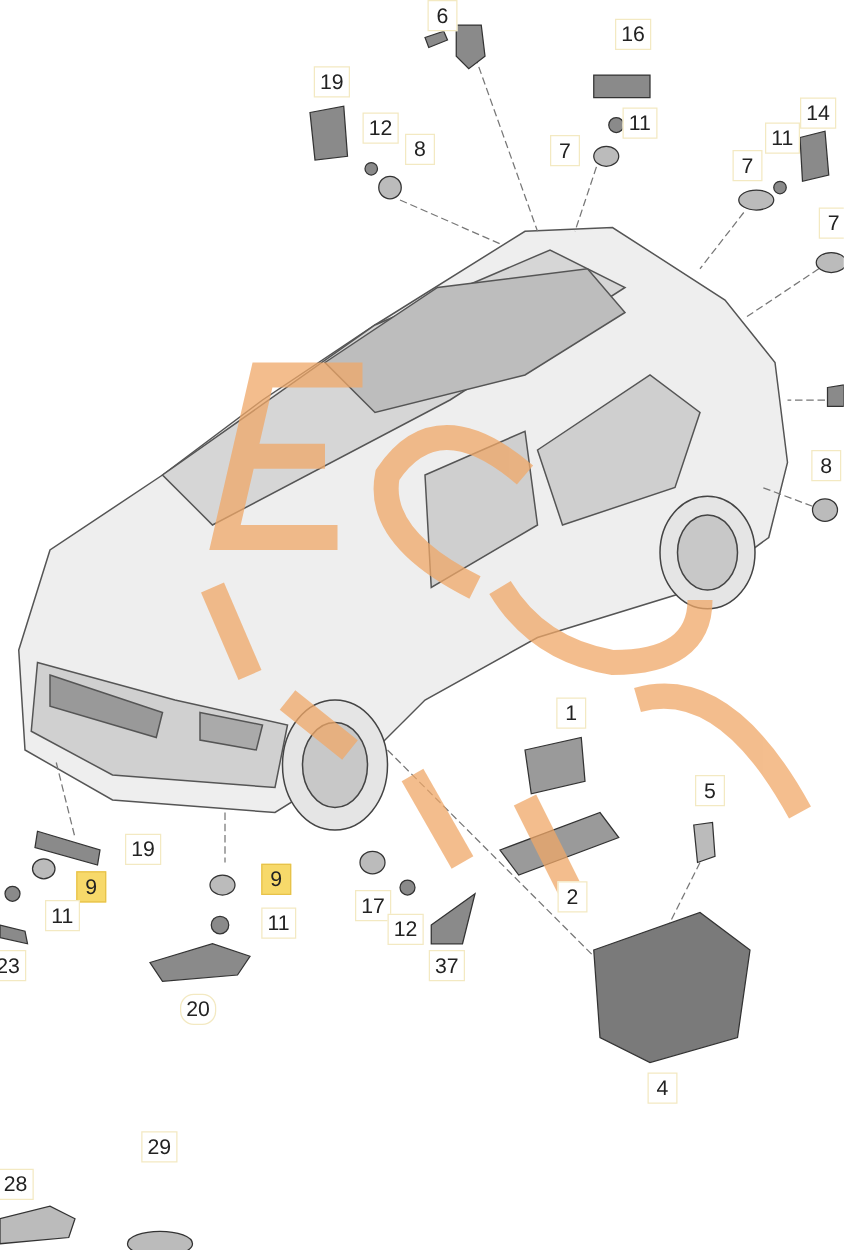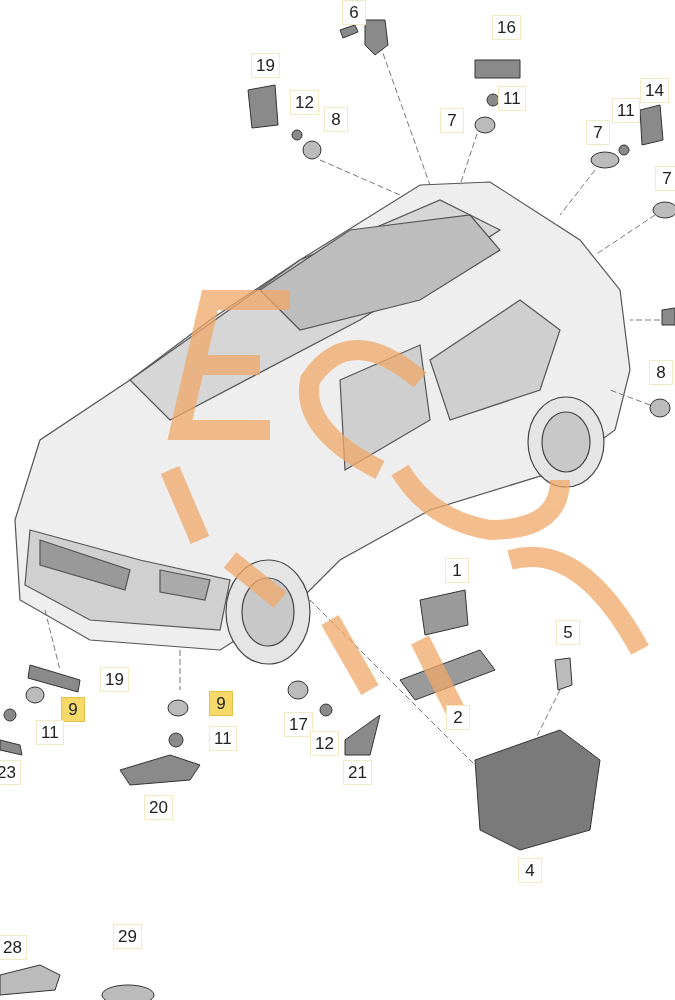--- a/index.html
+++ b/index.html
@@ -110,19 +110,19 @@
       <div class="callout" style="left: 498px; top: 86px;">11</div>
       <div class="callout" style="left: 612px; top: 98px;">11</div>
       <div class="callout" style="left: 36px; top: 720px;">11</div>
       <div class="callout" style="left: 209px; top: 726px;">11</div>
       <div class="callout" style="left: 290px; top: 90px;">12</div>
       <div class="callout" style="left: 310px; top: 731px;">12</div>
       <div class="callout" style="left: 640px; top: 78px;">14</div>
       <div class="callout" style="left: 492px; top: 15px;">16</div>
       <div class="callout" style="left: 251px; top: 53px;">19</div>
       <div class="callout" style="left: 100px; top: 667px; text-align: center;">19</div>
-      <div class="callout" style="left: 144px; top: 795px;">20</div>
-      <div class="callout" style="left: 343px; top: 760px;">21</div>
+      <div class="callout" style="left: 144px; top: 795px; border-radius: 11px;">20</div>
+      <div class="callout" style="left: 343px; top: 760px;">37</div>
       <div class="callout" style="left: -8px; top: 760px;">23</div>
       <div class="callout" style="left: -2px; top: 935px;">28</div>
-      <div class="callout" style="left: 113px; top: 924px;">29</div>
+      <div class="callout" style="left: 113px; top: 905px;">29</div>
     </div>
 </div>
 
 </body></html>

